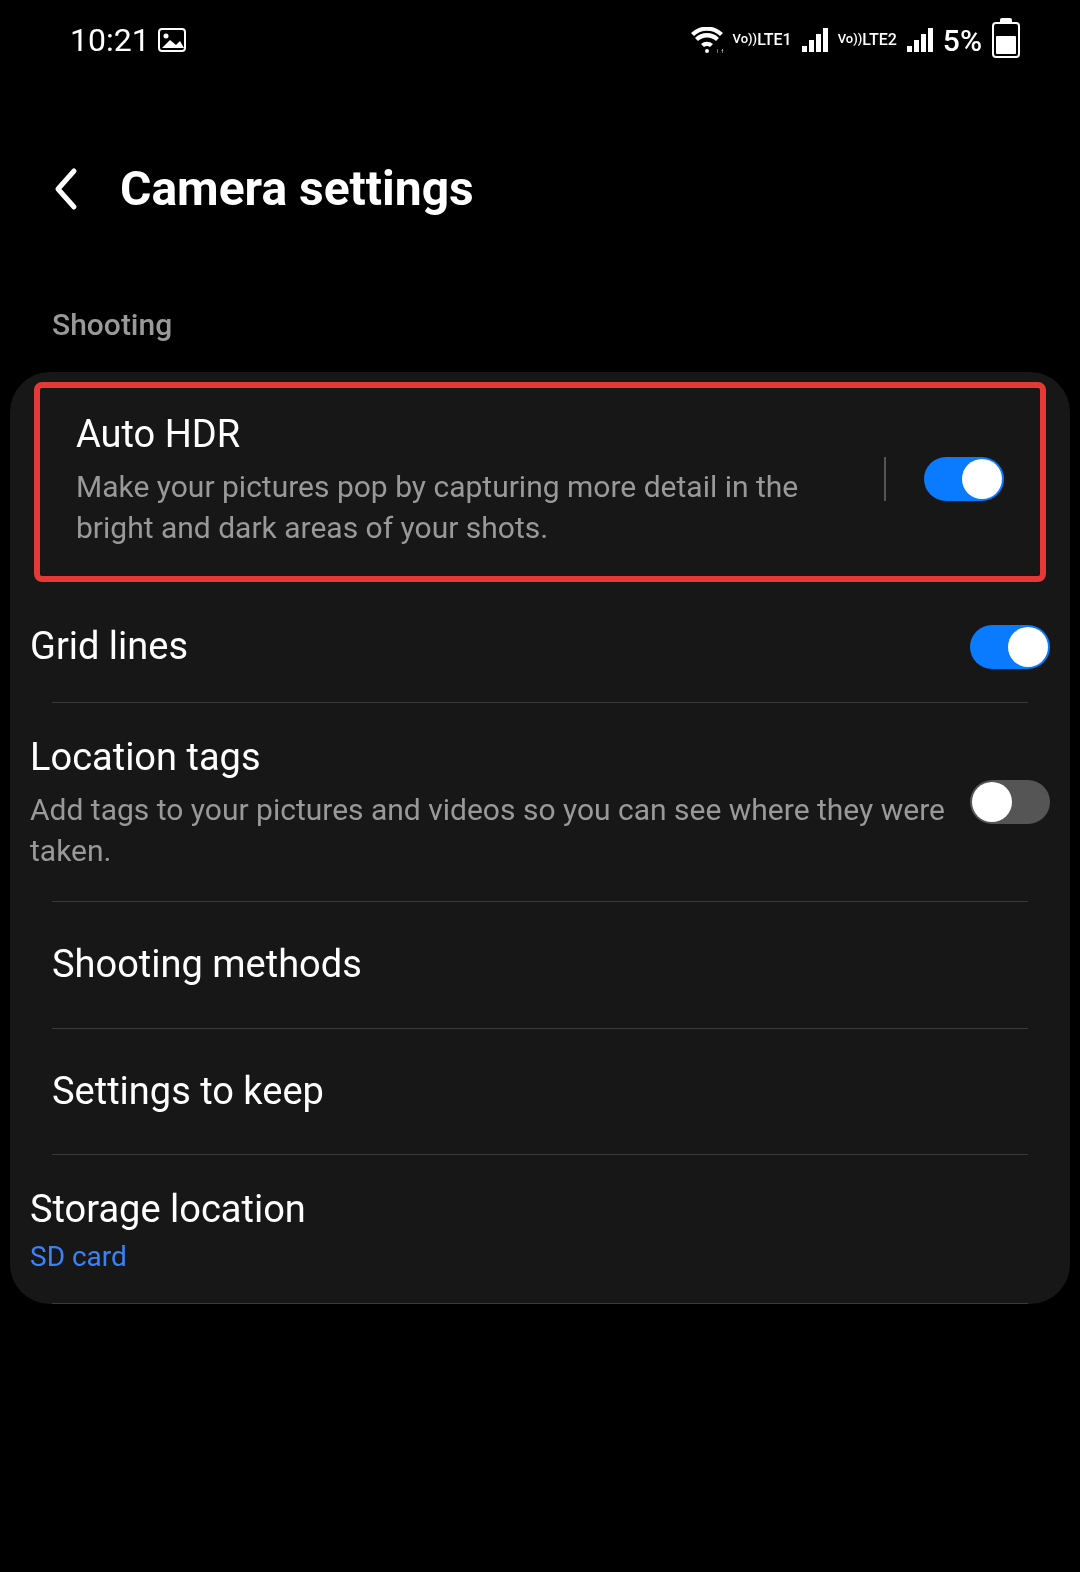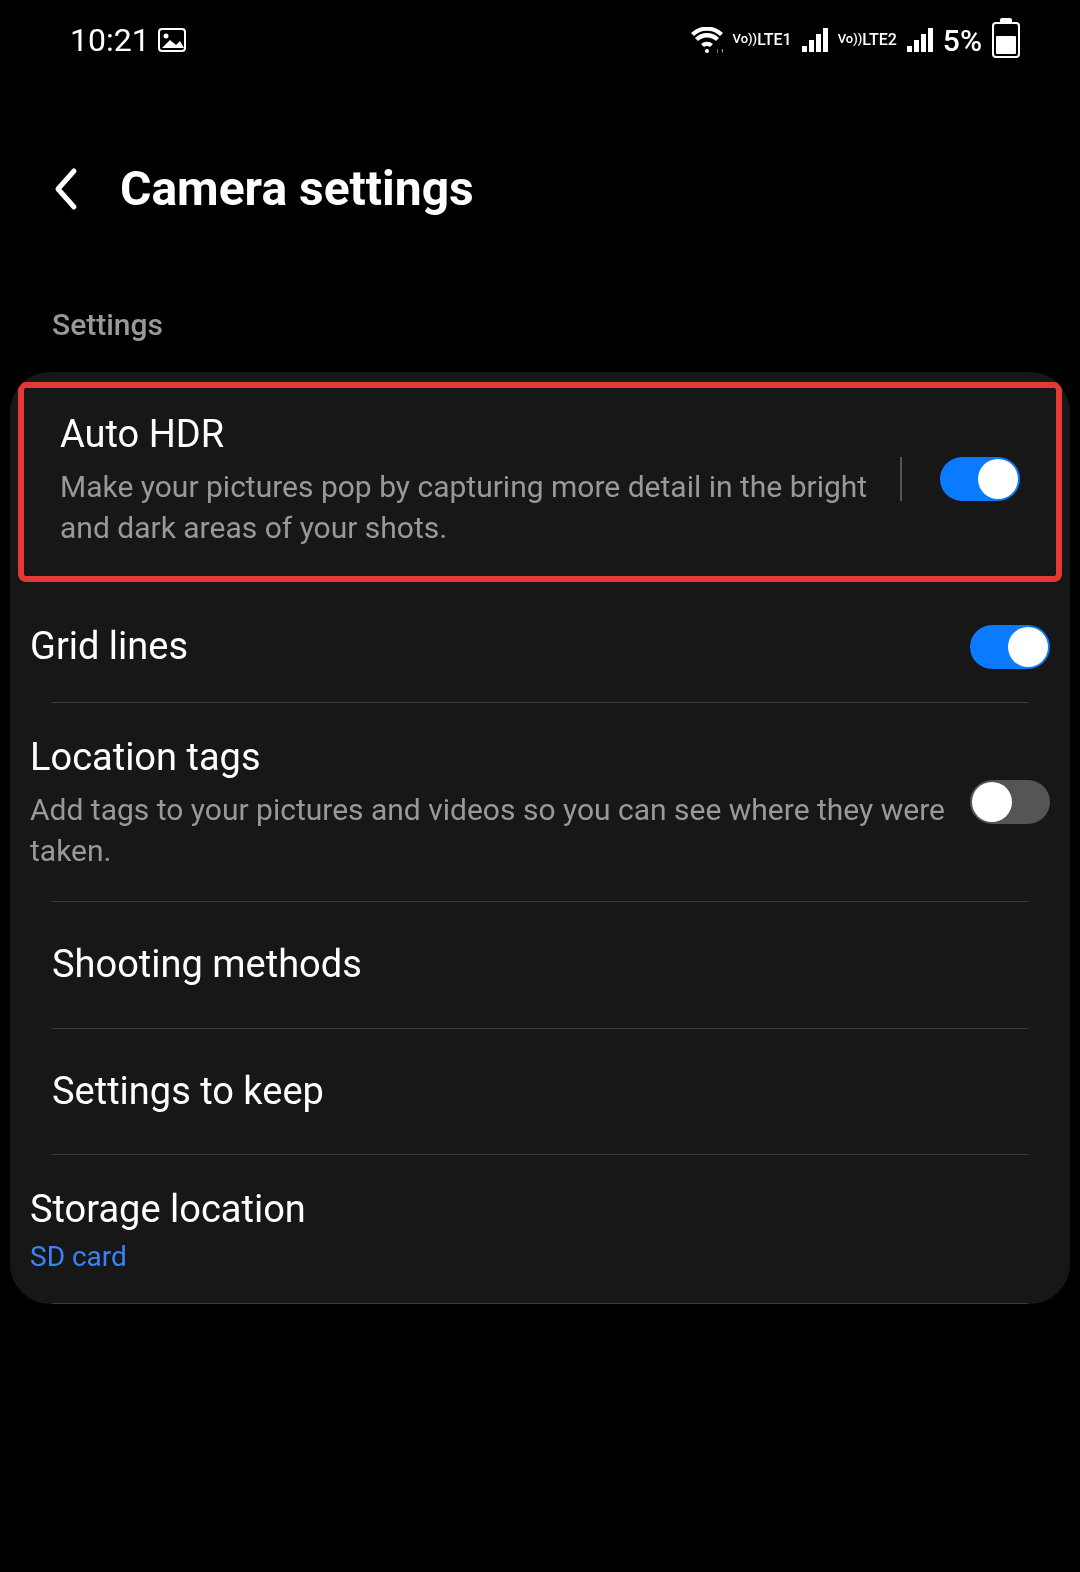--- a/index.html
+++ b/index.html
@@ -135,21 +135,21 @@
       background: #171717;
       border-radius: 40px;
       margin: 0 10px;
       overflow: hidden;
     }
     
     
     .highlighted-item {
       border: 6px solid #e53935;
       border-radius: 8px;
-      margin: 10px 8px;
+      margin: 10px 24px;
     }
     
     
     .setting-row {
       display: flex;
       align-items: center;
       padding: 30px 20px;
       gap: 20px;
     }
     
@@ -284,21 +284,21 @@
 
 <div class="header">
   <span class="back-chevron">
     <svg width="30" height="48" viewBox="0 0 30 48">
         <path d="M 24 6 L 8 24 L 24 42" stroke="#fff" stroke-width="5" fill="none" stroke-linecap="round" stroke-linejoin="round"></path>
       </svg>
   </span>
   <h1 class="header-title">Camera settings</h1>
 </div>
 
-<div class="section-label">Settings</div>
+<div class="section-label">Shooting</div>
 
 <div class="settings-card">
 
   <div class="highlighted-item">
     <div class="setting-row">
       <div class="setting-text">
         <div class="setting-title">Auto HDR</div>
         <div class="setting-description">Make your pictures pop by capturing more detail in the bright and dark areas of your shots.</div>
       </div>
       <div class="vertical-divider"></div>

